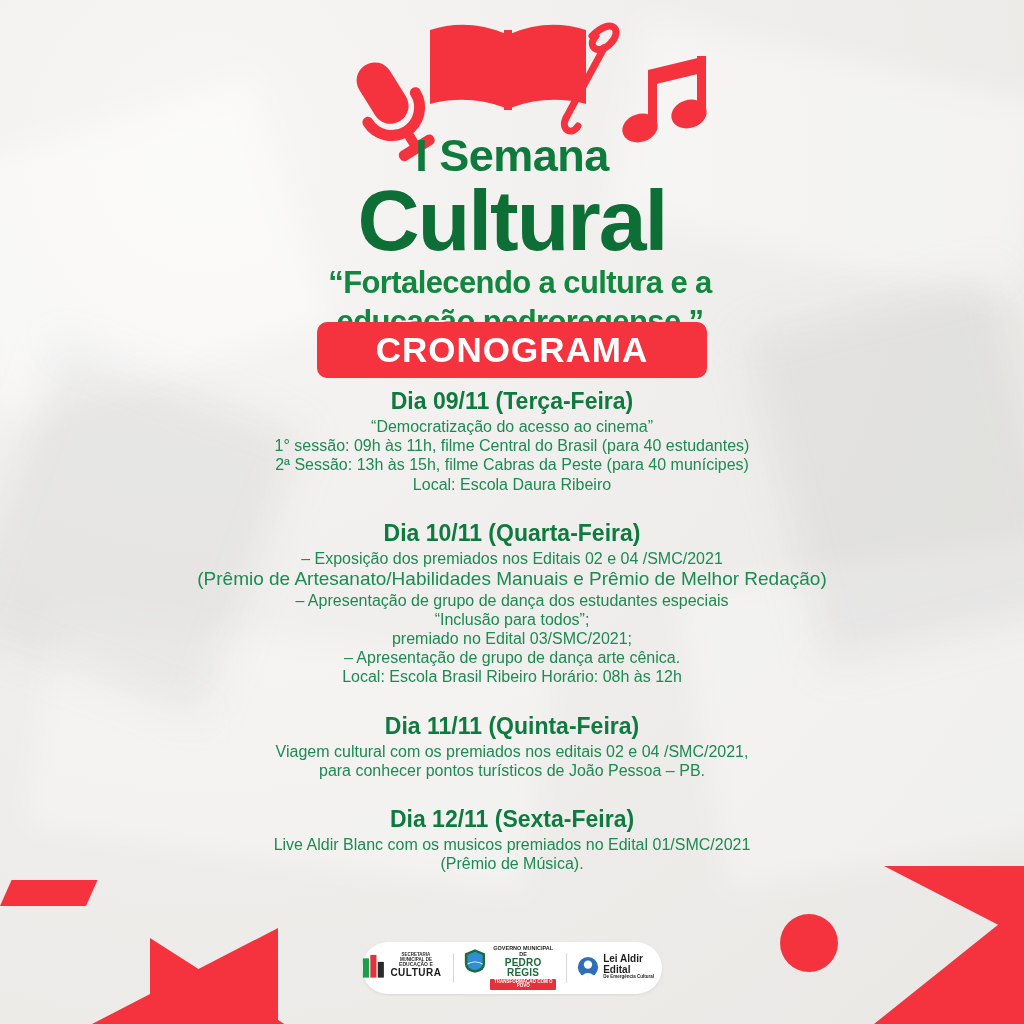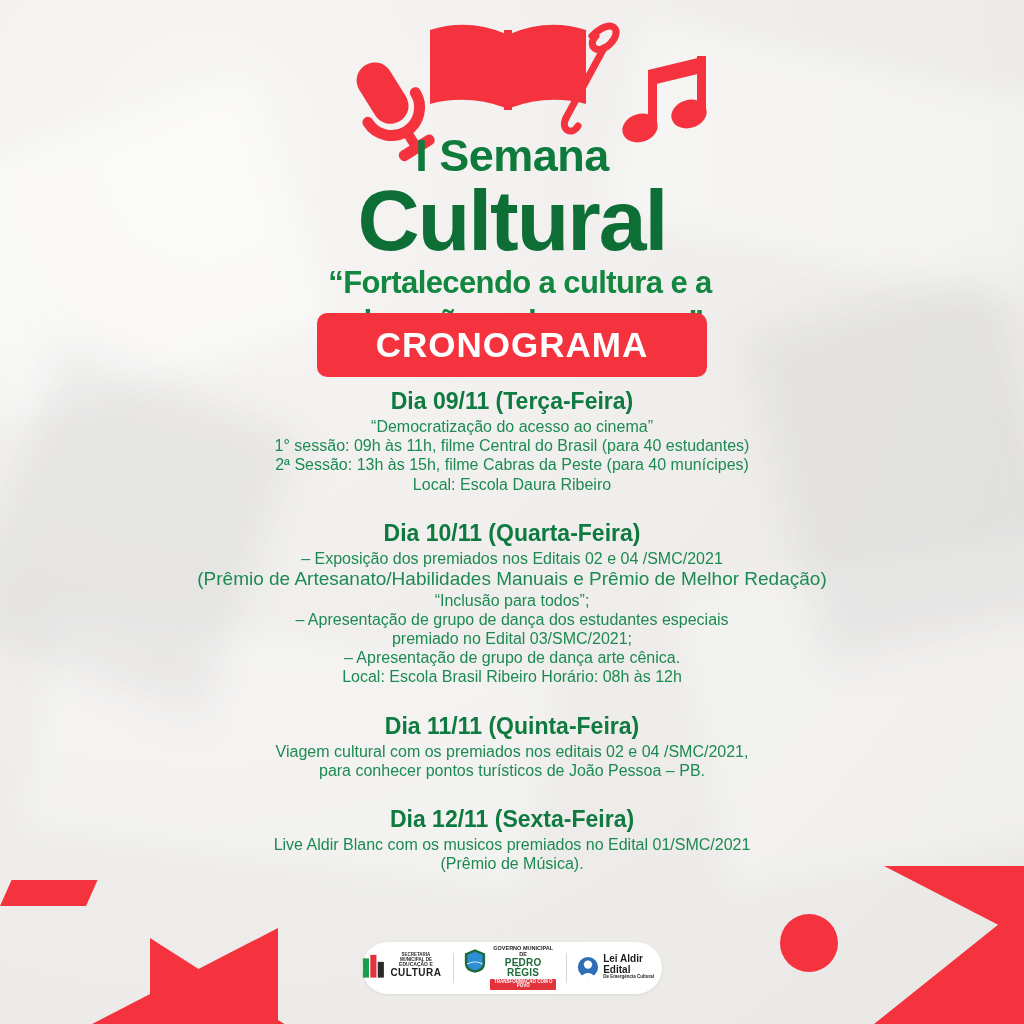--- a/index.html
+++ b/index.html
@@ -117,23 +117,23 @@
     margin-top: 4px;
     font-size: 31px;
     font-weight: bold;
     color: #13863f;
     line-height: 1.12;
     letter-spacing: -0.6px;
     padding-left: 16px;
   }
   .banner {
     position: absolute;
-    top: 313px; left: 50%;
+    top: 322px; left: 50%;
     transform: translateX(-50%);
-    width: 390px; height: 64px;
+    width: 390px; height: 56px;
     background: #f5333f;
     border-radius: 10px;
     display: flex; align-items: center; justify-content: center;
   }
   .banner span {
     color: #ffffff;
     font-size: 35px;
     font-weight: bold;
     letter-spacing: 1px;
   }
@@ -252,22 +252,22 @@
         <div class="day-head">Dia 09/11 (Terça-Feira)</div>
         <div class="line">“Democratização do acesso ao cinema”</div>
         <div class="line">1° sessão: 09h às 11h, filme Central do Brasil (para 40 estudantes)</div>
         <div class="line">2ª Sessão: 13h às 15h, filme Cabras da Peste (para 40 munícipes)</div>
         <div class="line">Local: Escola Daura Ribeiro</div>
       </div>
       <div class="day">
         <div class="day-head">Dia 10/11 (Quarta-Feira)</div>
         <div class="line">– Exposição dos premiados nos Editais 02 e 04 /SMC/2021</div>
         <div class="line small">(Prêmio de Artesanato/Habilidades Manuais e Prêmio de Melhor Redação)</div>
+        <div class="line">– Apresentação de grupo de dança dos estudantes especiais</div>
         <div class="line">“Inclusão para todos”;</div>
-        <div class="line">– Apresentação de grupo de dança dos estudantes especiais</div>
         <div class="line">premiado no Edital 03/SMC/2021;</div>
         <div class="line">– Apresentação de grupo de dança arte cênica.</div>
         <div class="line">Local: Escola Brasil Ribeiro   Horário: 08h às 12h</div>
       </div>
       <div class="day">
         <div class="day-head">Dia 11/11 (Quinta-Feira)</div>
         <div class="line">Viagem cultural com os premiados nos editais 02 e 04 /SMC/2021,</div>
         <div class="line">para conhecer pontos turísticos de João Pessoa – PB.</div>
       </div>
       <div class="day">

